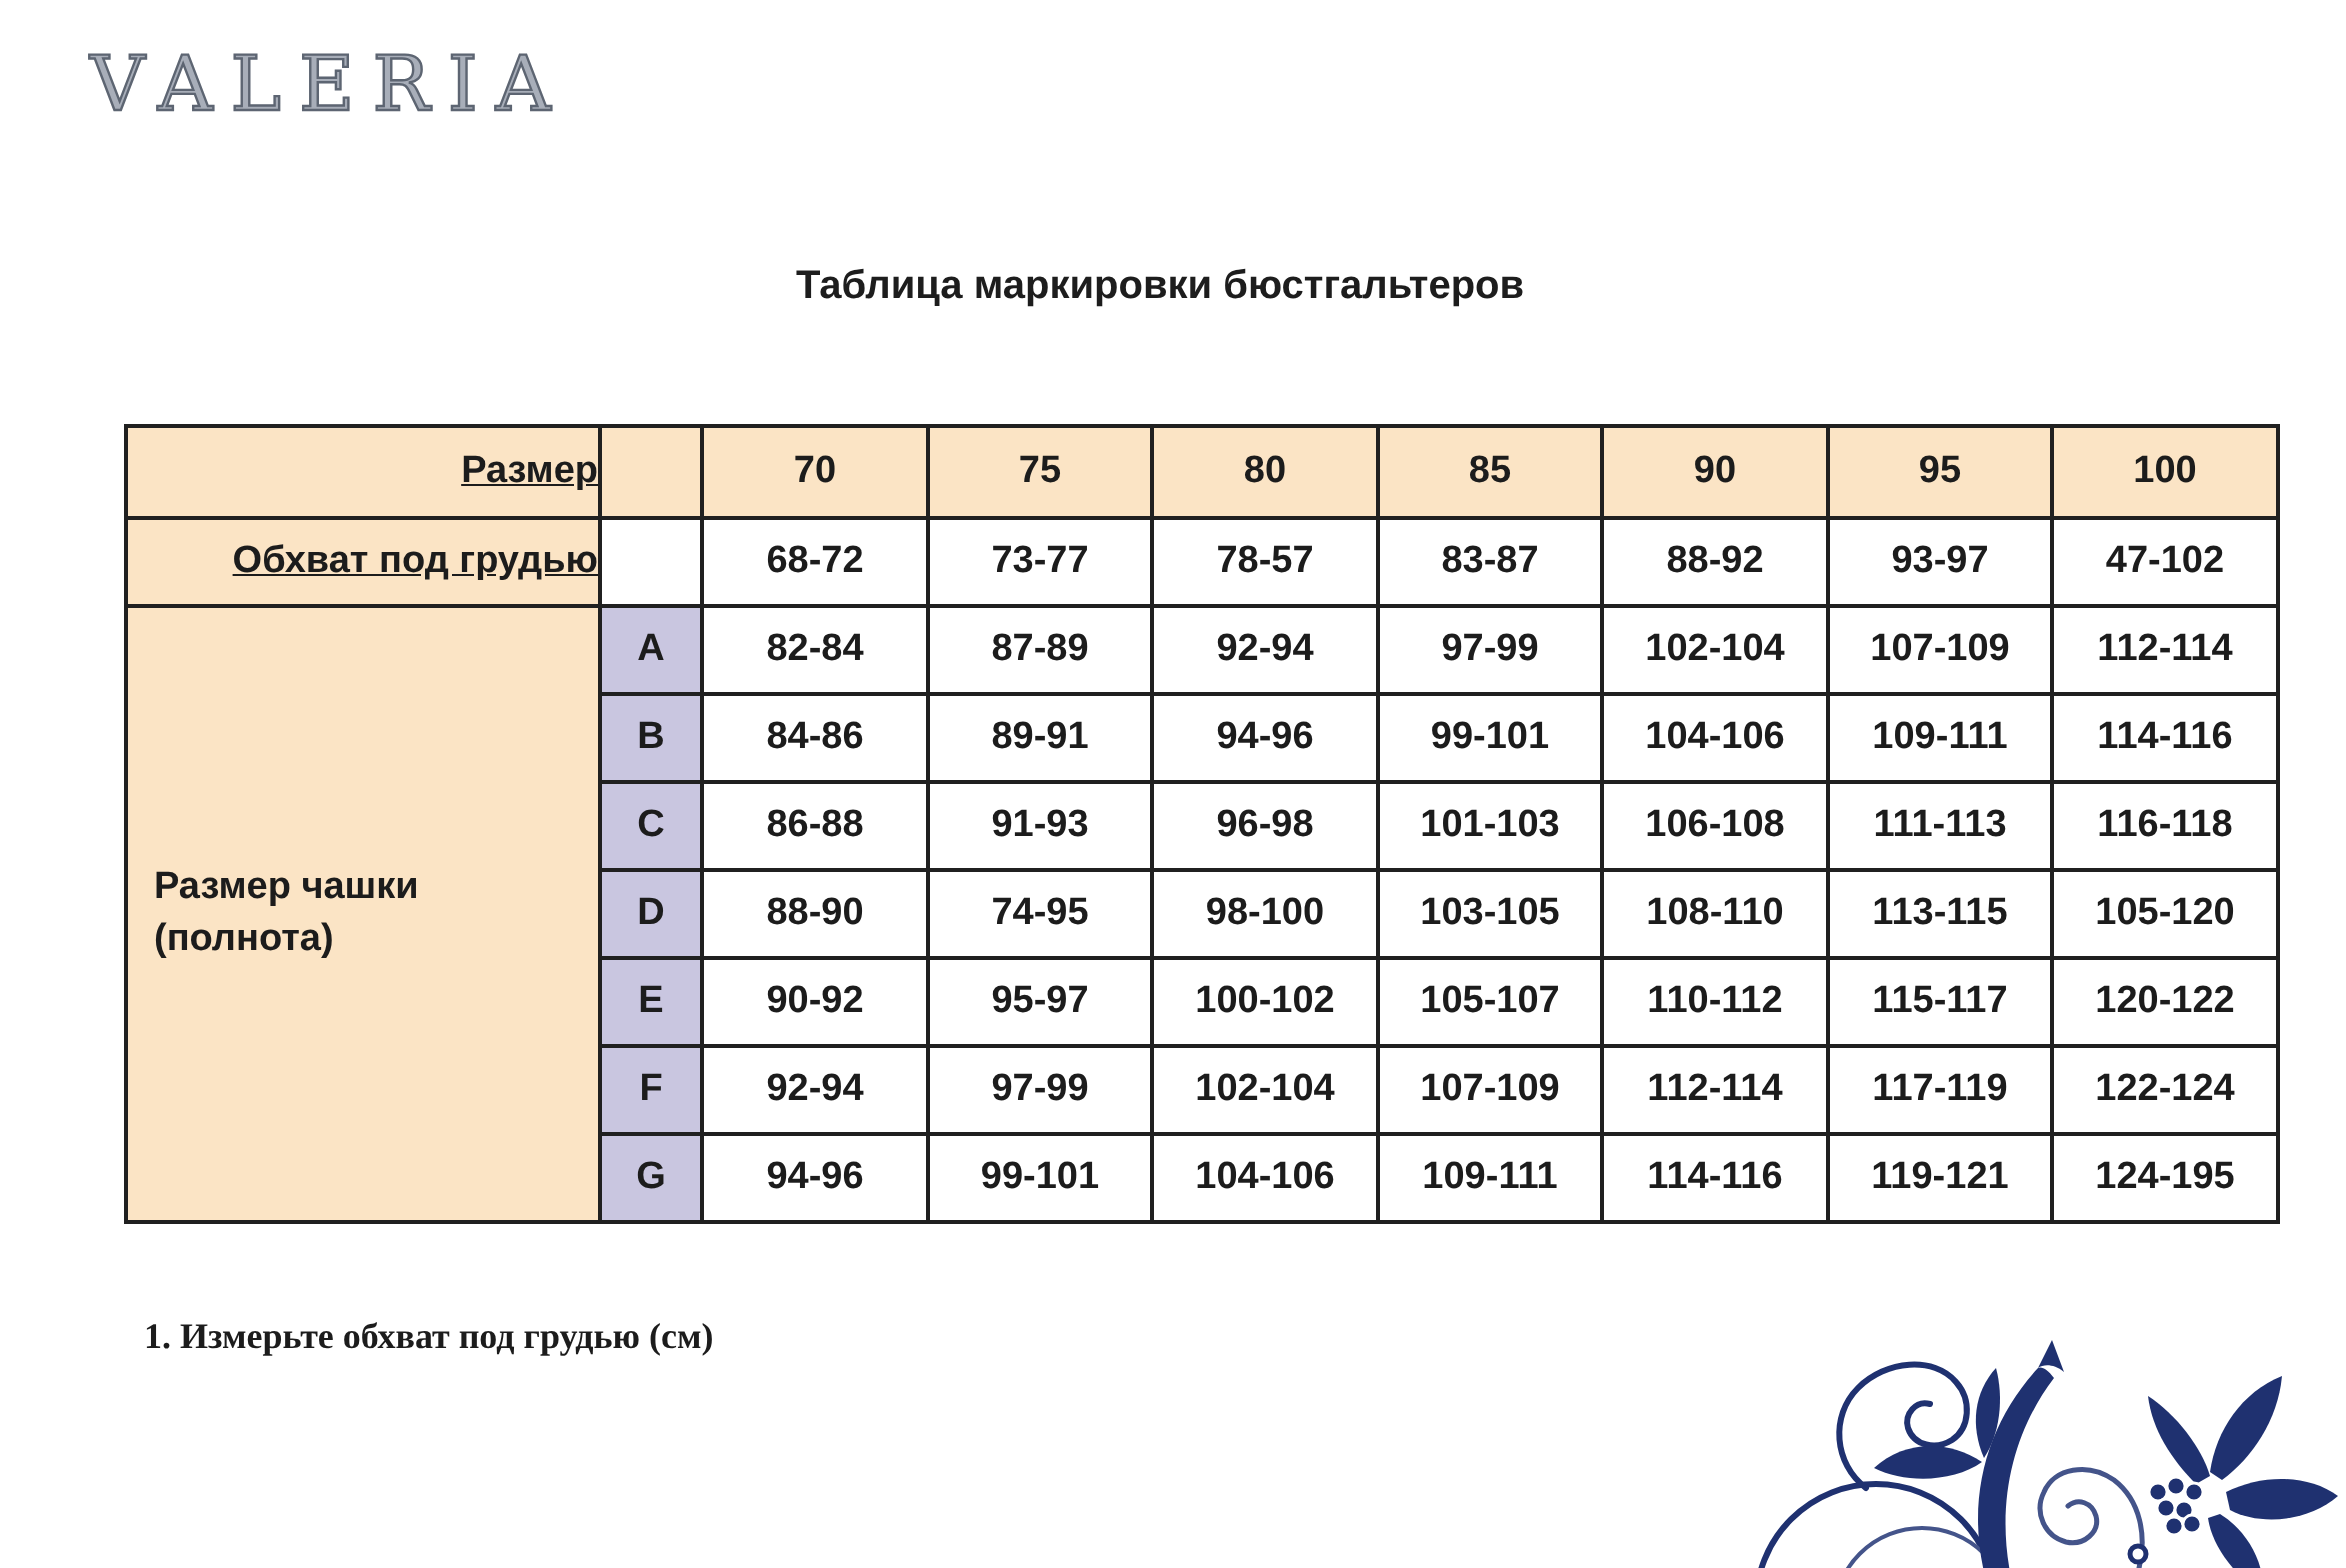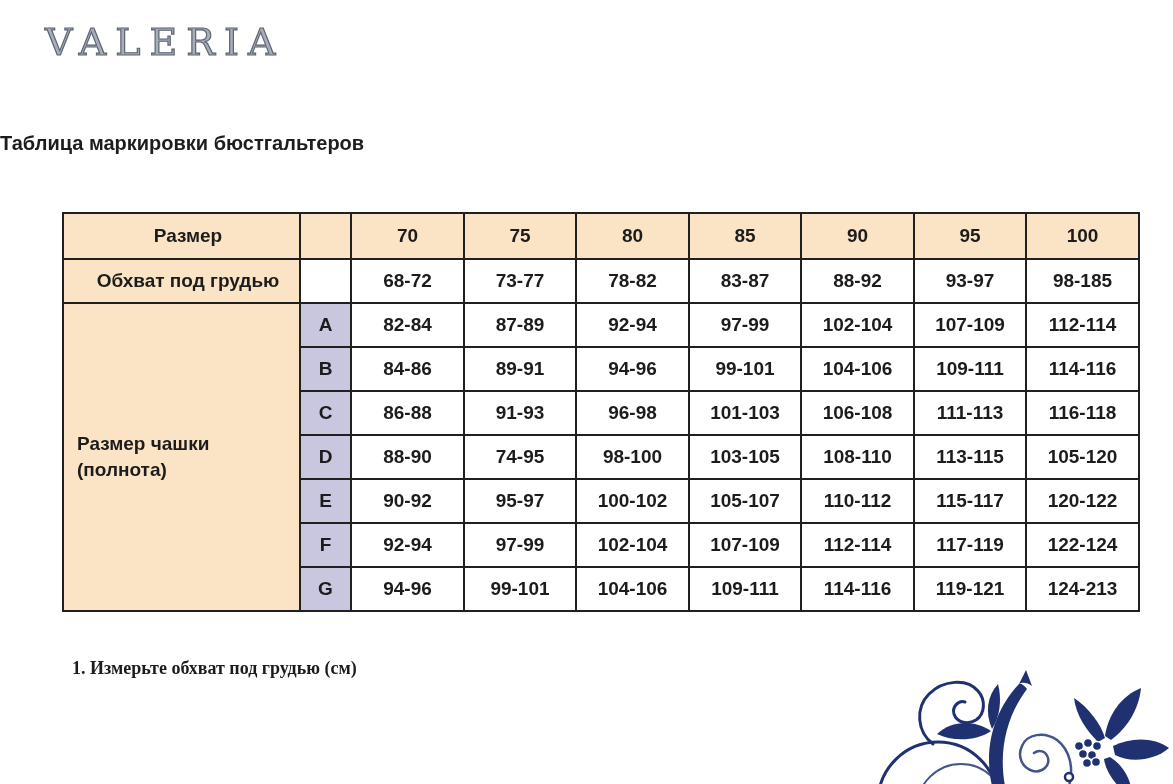--- a/index.html
+++ b/index.html
@@ -30,21 +30,21 @@
     user-select: none;
     margin-left: 15px;
   }
 
   
   .title {
     position: absolute;
     left: 0;
     top: 132px;
     width: 1160px;
-    text-align: left;
+    text-align: center;
     font-size: 20px;
     font-weight: 700;
     color: #1d1d1d;
   }
 
   
   .size-table {
     position: absolute;
     left: 62px;
     top: 212px;
@@ -58,22 +58,23 @@
     border: 2px solid #202020;
     height: 42px;
     padding: 0;
     text-align: center;
     font-weight: 700;
     vertical-align: middle;
     background: #ffffff;
   }
   .size-table tr.first-row td { height: 44px; }
   .size-table td.label {
-    text-align: center;
+    text-align: right;
     padding-left: 13px;
+    text-decoration: underline;
   }
   .size-table td.peach { background: #fbe4c5; }
   .size-table td.cup   { background: #c9c6e0; }
   .size-table td.merged-label {
     background: #fbe4c5;
     text-align: left;
     padding-left: 13px;
     line-height: 1.35;
   }
 
@@ -128,25 +129,25 @@
         <td class="peach">85</td>
         <td class="peach">90</td>
         <td class="peach">95</td>
         <td class="peach">100</td>
       </tr>
       <tr>
         <td class="label peach">Обхват под грудью</td>
         <td></td>
         <td>68-72</td>
         <td>73-77</td>
-        <td>78-82</td>
+        <td>78-57</td>
         <td>83-87</td>
         <td>88-92</td>
         <td>93-97</td>
-        <td>98-185</td>
+        <td>47-102</td>
       </tr>
       <tr>
         <td class="merged-label" rowspan="7">
           <span style="display:block">Размер чашки</span>
           <span style="display:block">(полнота)</span>
         </td>
         <td class="cup">A</td>
         <td>82-84</td>
         <td>87-89</td>
         <td>92-94</td>
@@ -206,21 +207,21 @@
         <td>122-124</td>
       </tr>
       <tr>
         <td class="cup">G</td>
         <td>94-96</td>
         <td>99-101</td>
         <td>104-106</td>
         <td>109-111</td>
         <td>114-116</td>
         <td>119-121</td>
-        <td>124-213</td>
+        <td>124-195</td>
       </tr>
     </tbody>
   </table>
 
   <div class="instructions">
     <p class="line">1. Измерьте обхват под грудью (см)</p>
   </div>
 
   <svg class="ornament" viewBox="0 0 300 150" xmlns="http://www.w3.org/2000/svg" aria-hidden="true">
 

